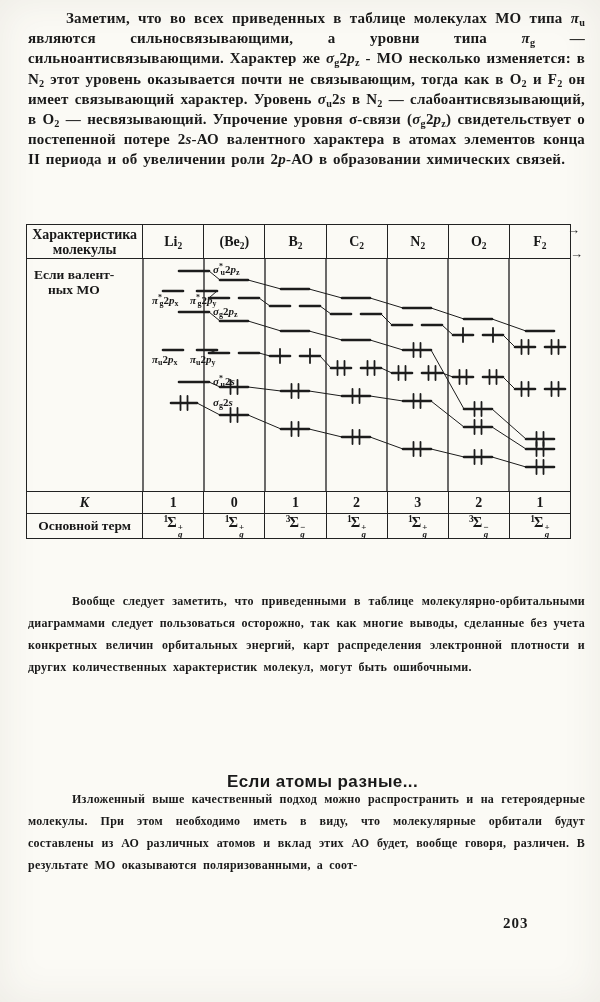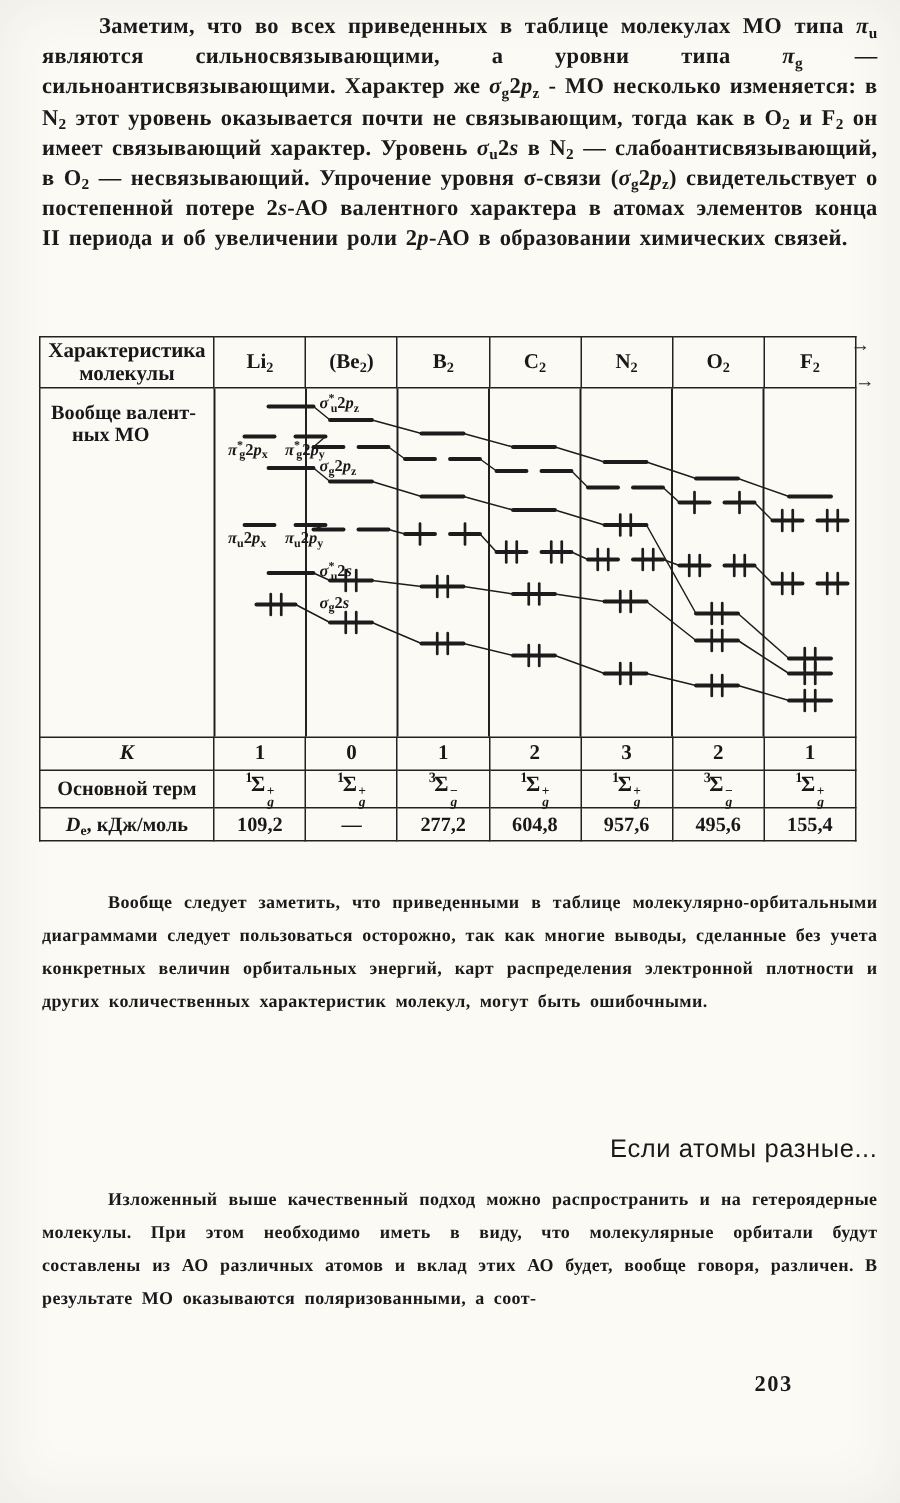--- a/index.html
+++ b/index.html
@@ -9,23 +9,23 @@
     font-family:"Liberation Serif","DejaVu Serif",serif; font-weight:700;
     box-shadow:inset 0 0 40px rgba(80,70,50,.08);
   }
   .para{position:absolute; left:28px; width:557px; margin:0; text-align:justify;}
   .p-small{font-size:15px; line-height:20.2px; text-indent:38px; letter-spacing:.2px; word-spacing:.12em;}
   .p-big{font-size:12px; line-height:22px; text-indent:44px; letter-spacing:.25px; word-spacing:.24em;}
   .para i, .mo-lbl i, .rowlab i{font-style:italic;}
   sub{font-size:68%; vertical-align:-0.3em; line-height:0;}
   sup.st{font-size:68%; vertical-align:0.5em; line-height:0; margin-right:-3px;}
   .heading{
-    position:absolute; left:28px; width:557px; top:756px; margin:0;
-    text-align:right; font-family:"Liberation Sans","DejaVu Sans",sans-serif;
-    font-size:17px; font-weight:400; letter-spacing:.4px;
+    position:absolute; left:28px; width:557px; top:756px; margin:16px;
+    text-align:center; font-family:"Liberation Sans","DejaVu Sans",sans-serif;
+    font-size:17px; font-weight:700; letter-spacing:.4px;
   }
   
   table.mo{
     position:absolute; left:26px; top:224px;
     border-collapse:collapse; table-layout:fixed;
     font-size:13.5px; color:#181818;border-radius:24px;
   }
   table.mo col.c0{width:116px;}
   table.mo col.cm{width:61px;}
   table.mo td, table.mo th{
@@ -243,21 +243,21 @@
                 <line x1="437" y1="198" x2="465" y2="198" stroke="#1c1c1c" stroke-width="2.6" stroke-linecap="round"></line>
                 <line x1="447.5" y1="191" x2="447.5" y2="205" stroke="#1c1c1c" stroke-width="1.8" stroke-linecap="round"></line>
                 <line x1="454.5" y1="191" x2="454.5" y2="205" stroke="#1c1c1c" stroke-width="1.8" stroke-linecap="round"></line>
                 <line x1="404" y1="190" x2="437" y2="198" stroke="#1c1c1c" stroke-width="1" stroke-linecap="round"></line>
                 <line x1="499" y1="208" x2="527" y2="208" stroke="#1c1c1c" stroke-width="2.6" stroke-linecap="round"></line>
                 <line x1="509.5" y1="201" x2="509.5" y2="215" stroke="#1c1c1c" stroke-width="1.8" stroke-linecap="round"></line>
                 <line x1="516.5" y1="201" x2="516.5" y2="215" stroke="#1c1c1c" stroke-width="1.8" stroke-linecap="round"></line>
                 <line x1="465" y1="198" x2="499" y2="208" stroke="#1c1c1c" stroke-width="1" stroke-linecap="round"></line>
               </svg>
           <div class="schema-label">
-            <div>Вообще валент-</div>
+            <div>Если валент-</div>
             <div>ных МО</div>
           </div>
         <div class="mo-lbl" style="left: 186px; top: 5px;"><i>σ</i><sup class="st">*</sup><sub>u</sub>2<i>p</i><sub>z</sub></div>
               <div class="mo-lbl" style="left: 125px; top: 36px;"><i>π</i><sup class="st">*</sup><sub>g</sub>2<i>p</i><sub>x</sub></div>
               <div class="mo-lbl" style="left: 163px; top: 36px;"><i>π</i><sup class="st">*</sup><sub>g</sub>2<i>p</i><sub>y</sub></div>
               <div class="mo-lbl" style="left: 186px; top: 47px;"><i>σ</i><sub>g</sub>2<i>p</i><sub>z</sub></div>
               <div class="mo-lbl" style="left: 125px; top: 95px;"><i>π</i><sub>u</sub>2<i>p</i><sub>x</sub></div>
               <div class="mo-lbl" style="left: 163px; top: 95px;"><i>π</i><sub>u</sub>2<i>p</i><sub>y</sub></div>
               <div class="mo-lbl" style="left: 186px; top: 117px;"><i>σ</i><sup class="st">*</sup><sub>u</sub>2<i>s</i></div>
               <div class="mo-lbl" style="left: 186px; top: 138px;"><i>σ</i><sub>g</sub>2<i>s</i></div>
@@ -298,30 +298,20 @@
             </span></td>
       <td class="term"><sup>3</sup>Σ<span class="stk">
               <span>−</span>
               <i>g</i>
             </span></td>
       <td class="term"><sup>1</sup>Σ<span class="stk">
               <span>+</span>
               <i>g</i>
             </span></td>
     </tr>
-    <tr class="r-de">
-      <td class="rowlab"><i>D</i><sub>e</sub>, кДж/моль</td>
-      <td>109,2</td>
-      <td>—</td>
-      <td>277,2</td>
-      <td>604,8</td>
-      <td>957,6</td>
-      <td>495,6</td>
-      <td>155,4</td>
-    </tr>
     </tbody>
   </table>
 
   <p class="para p-big" style="top:590px">Вообще следует заметить, что приведенными в таблице молекулярно-орбитальными диаграммами следует пользоваться осторожно, так как многие выводы, сделанные без учета конкретных величин орбитальных энергий, карт распределения электронной плотности и других количественных характеристик молекул, могут быть ошибочными.</p>
 
   <h2 class="heading">Если атомы разные...</h2>
 
   <p class="para p-big" style="top:788px">Изложенный выше качественный подход можно распространить и на гетероядерные молекулы. При этом необходимо иметь в виду, что молекулярные орбитали будут составлены из АО различных атомов и вклад этих АО будет, вообще говоря, различен. В результате МО оказываются поляризованными, а соот-</p>
 
   <div class="pagenum">203</div>

